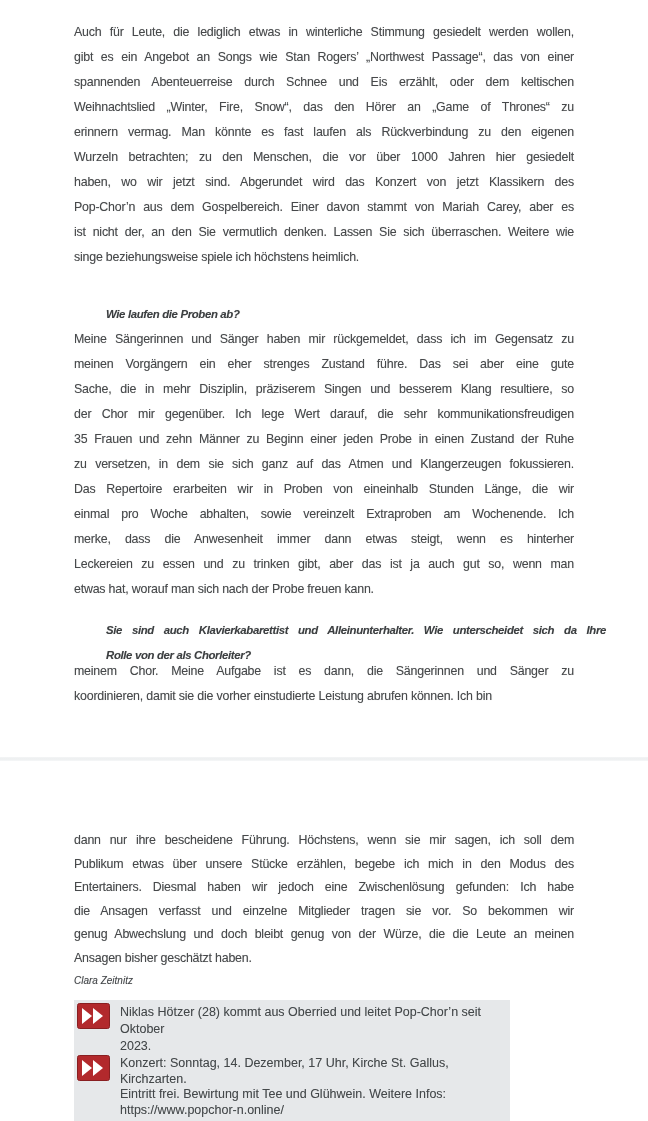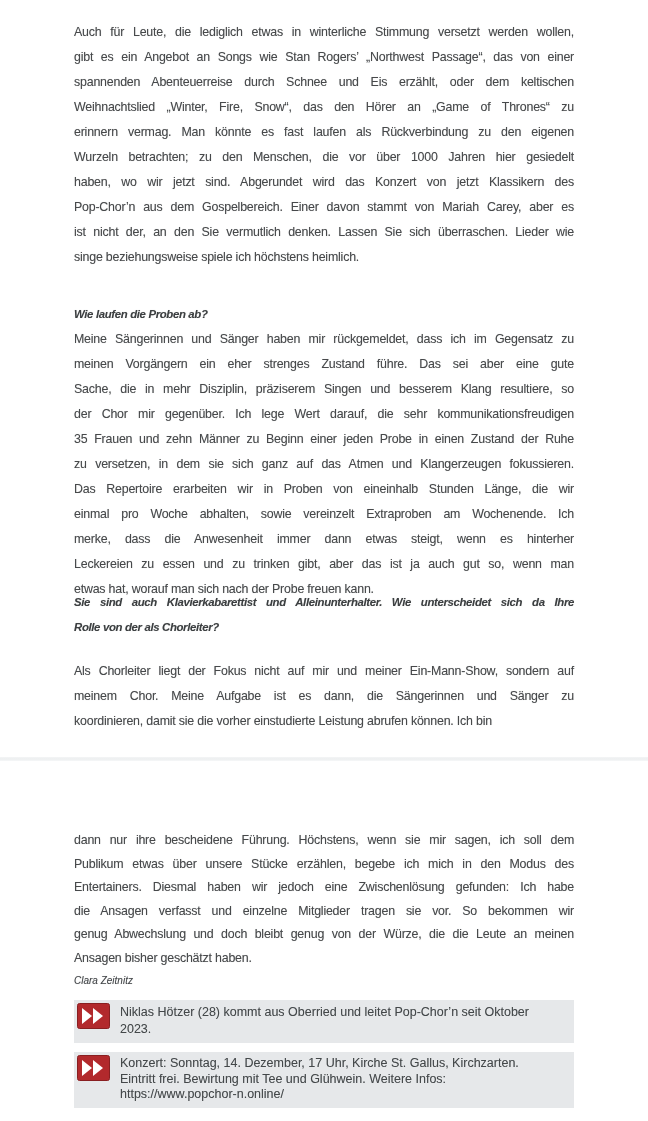--- a/index.html
+++ b/index.html
@@ -20,20 +20,21 @@
     line-height: 25px;
     color: #47494b;
     text-shadow: 0 0 0.7px rgba(90,94,96,0.4);
   }
   .heading {
     font-weight: bold;
     font-style: italic;
     font-size: 11.4px;
     letter-spacing: -0.35px;
     color: #3c3f41;
+    margin-left: 32px;
   }
   .lh24 { line-height: 23.5px; }
   .jl { text-align: justify; text-align-last: justify; }
   .jl-last { text-align-last: left; }
   .tline { min-height: 1em; }
   .author {
     position: absolute;
     left: 74px;
     top: 969px;
     width: 500px;
@@ -47,21 +48,21 @@
     position: absolute;
     left: 0;
     top: 757px;
     width: 648px;
     height: 4px;
     background: linear-gradient(to bottom, #f4f5f6, #edeff0 50%, #f6f7f8);
   }
   .infobox {
     position: absolute;
     left: 74px;
-    width: 500px;
+    width: 436px;
     box-sizing: border-box;
     background: #e6e8ea;
     padding: 4px 10px 5px 46px;
     font-size: 12.5px;
     color: #44484a;
     text-shadow: 0 0 0.6px rgba(90,94,96,0.35);
   }
   #infobox-1 { top: 1000px; min-height: 43px; line-height: 17px; }
   #infobox-2 { top: 1052px; min-height: 52px; line-height: 15.5px; }
   .ff-icon {
@@ -73,55 +74,54 @@
     display: block;
   }
   .ff-icon svg { display: block; }
 </style>
 </head>
 <body>
 
 <div class="screen">
 
   <div class="para just" style="top:20px">
-      <div class="tline jl">Auch für Leute, die lediglich etwas in winterliche Stimmung versetzt werden wollen,</div>
+      <div class="tline jl">Auch für Leute, die lediglich etwas in winterliche Stimmung gesiedelt werden wollen,</div>
       <div class="tline jl">gibt es ein Angebot an Songs wie Stan Rogers’ „Northwest Passage“, das von einer</div>
       <div class="tline jl">spannenden Abenteuerreise durch Schnee und Eis erzählt, oder dem keltischen</div>
       <div class="tline jl">Weihnachtslied „Winter, Fire, Snow“, das den Hörer an „Game of Thrones“ zu</div>
       <div class="tline jl">erinnern vermag. Man könnte es fast laufen als Rückverbindung zu den eigenen</div>
       <div class="tline jl">Wurzeln betrachten; zu den Menschen, die vor über 1000 Jahren hier gesiedelt</div>
       <div class="tline jl">haben, wo wir jetzt sind. Abgerundet wird das Konzert von jetzt Klassikern des</div>
       <div class="tline jl">Pop-Chor’n aus dem Gospelbereich. Einer davon stammt von Mariah Carey, aber es</div>
-      <div class="tline jl">ist nicht der, an den Sie vermutlich denken. Lassen Sie sich überraschen. Lieder wie</div>
+      <div class="tline jl">ist nicht der, an den Sie vermutlich denken. Lassen Sie sich überraschen. Weitere wie</div>
       <div class="tline jl jl-last">singe beziehungsweise spiele ich höchstens heimlich.</div>
     </div>
 
   <div class="para heading" style="top:302px">Wie laufen die Proben ab?</div>
 
   <div class="para just" style="top:327px">
       <div class="tline jl">Meine Sängerinnen und Sänger haben mir rückgemeldet, dass ich im Gegensatz zu</div>
       <div class="tline jl">meinen Vorgängern ein eher strenges Zustand führe. Das sei aber eine gute</div>
       <div class="tline jl">Sache, die in mehr Disziplin, präziserem Singen und besserem Klang resultiere, so</div>
       <div class="tline jl">der Chor mir gegenüber. Ich lege Wert darauf, die sehr kommunikationsfreudigen</div>
       <div class="tline jl">35 Frauen und zehn Männer zu Beginn einer jeden Probe in einen Zustand der Ruhe</div>
       <div class="tline jl">zu versetzen, in dem sie sich ganz auf das Atmen und Klangerzeugen fokussieren.</div>
       <div class="tline jl">Das Repertoire erarbeiten wir in Proben von eineinhalb Stunden Länge, die wir</div>
       <div class="tline jl">einmal pro Woche abhalten, sowie vereinzelt Extraproben am Wochenende. Ich</div>
       <div class="tline jl">merke, dass die Anwesenheit immer dann etwas steigt, wenn es hinterher</div>
       <div class="tline jl">Leckereien zu essen und zu trinken gibt, aber das ist ja auch gut so, wenn man</div>
       <div class="tline jl jl-last">etwas hat, worauf man sich nach der Probe freuen kann.</div>
     </div>
 
-  <div class="para heading just" style="top:590px">
+  <div class="para heading just" style="top:618px">
       <div class="tline jl">Sie sind auch Klavierkabarettist und Alleinunterhalter. Wie unterscheidet sich da Ihre</div>
       <div class="tline jl jl-last">Rolle von der als Chorleiter?</div>
     </div>
 
   <div class="para just" style="top:659px">
-      <div class="tline jl">Als Chorleiter liegt der Fokus nicht auf mir und meiner Ein-Mann-Show, sondern auf</div>
       <div class="tline jl">meinem Chor. Meine Aufgabe ist es dann, die Sängerinnen und Sänger zu</div>
       <div class="tline jl jl-last">koordinieren, damit sie die vorher einstudierte Leistung abrufen können. Ich bin</div>
     </div>
 
   <div class="page-divider"></div>
 
   <div class="para just lh24" style="top:829px">
       <div class="tline jl">dann nur ihre bescheidene Führung. Höchstens, wenn sie mir sagen, ich soll dem</div>
       <div class="tline jl">Publikum etwas über unsere Stücke erzählen, begebe ich mich in den Modus des</div>
       <div class="tline jl">Entertainers. Diesmal haben wir jedoch eine Zwischenlösung gefunden: Ich habe</div>

